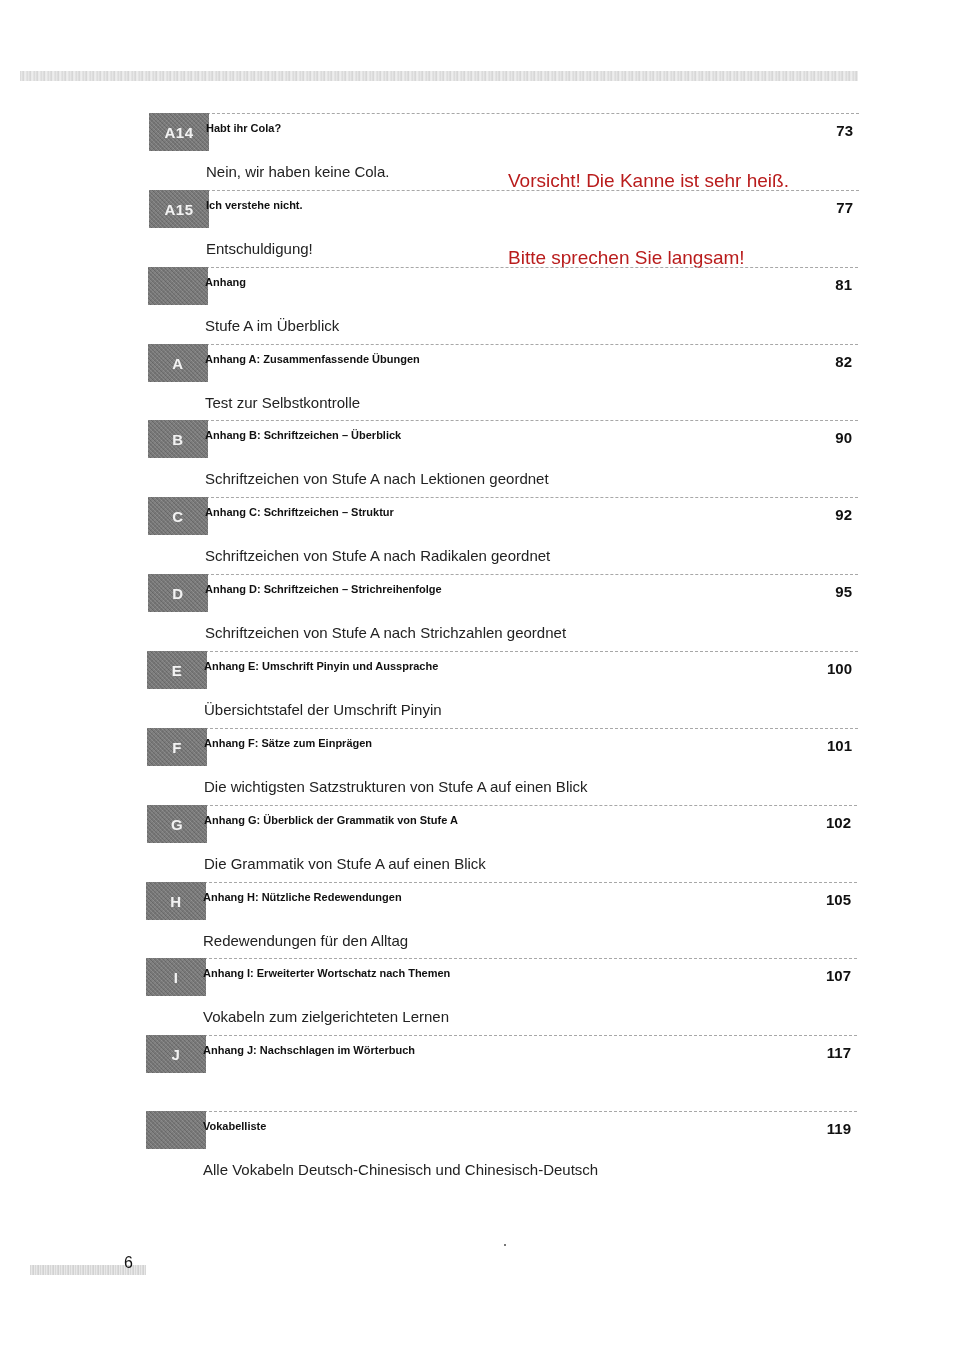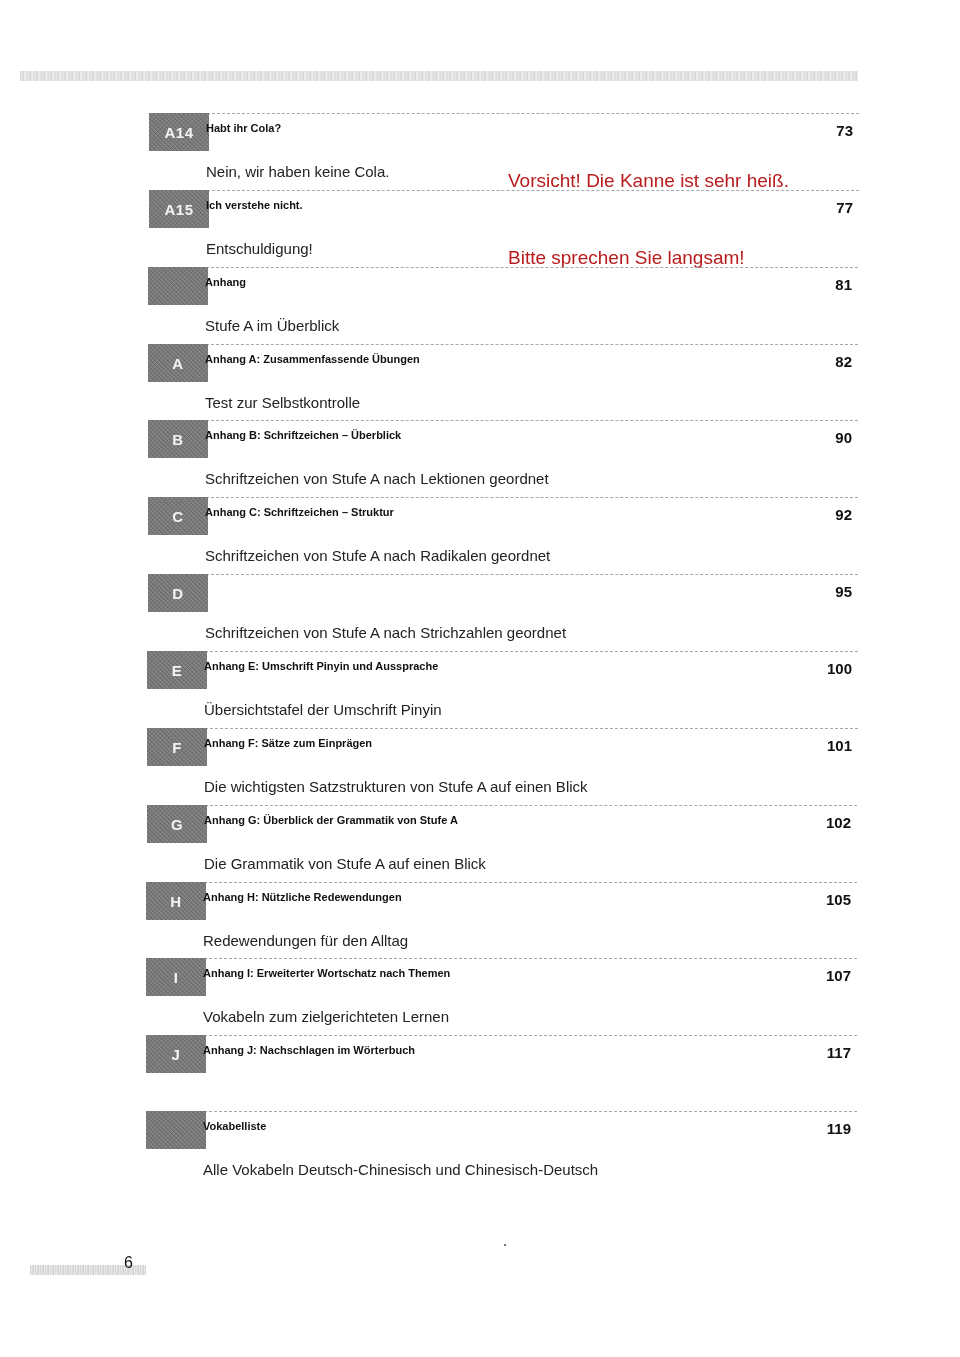--- a/index.html
+++ b/index.html
@@ -194,20 +194,21 @@
     <div class="title">Anhang C: Schriftzeichen –  Struktur</div>
     <div class="page">92</div>
     <div class="sub">Schriftzeichen von Stufe A nach Radikalen geordnet</div>
   </div>
 
   <div class="entry" style="left:148px; top:574px; width:710px;">
     <div class="rule"></div>
     <div class="badge">
         <span>D</span>
       </div>
+    <div class="title">Anhang D: Schriftzeichen –  Strichreihenfolge</div>
     <div class="page">95</div>
     <div class="sub">Schriftzeichen von Stufe A nach Strichzahlen geordnet</div>
   </div>
 
   <div class="entry" style="left:147px; top:651px; width:711px;">
     <div class="rule"></div>
     <div class="badge">
         <span>E</span>
       </div>
     <div class="title">Anhang E: Umschrift Pinyin und Aussprache</div>

